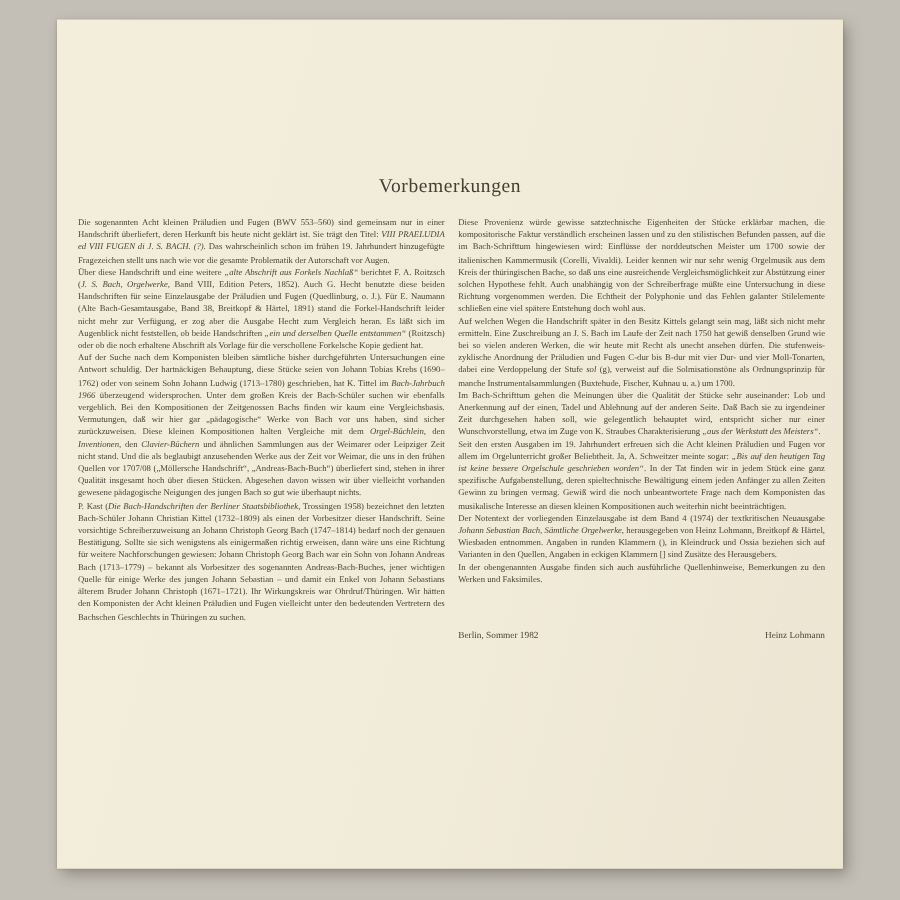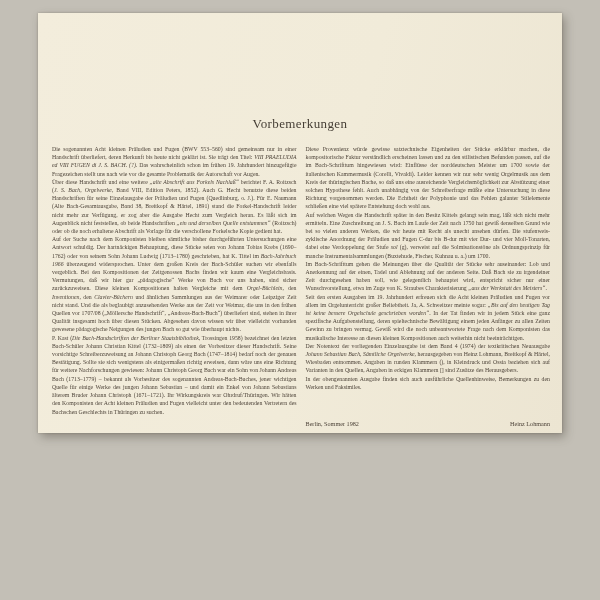--- a/index.html
+++ b/index.html
@@ -5,21 +5,21 @@
   html, body {
     margin: 0; padding: 0;
     width: 600px; height: 600px;
     overflow: hidden;
     background: #c3bfb6;
     font-family: "Liberation Serif", serif;
   }
   .page {
     position: absolute;
     left: 38px; top: 13px;
-    width: 524px; height: 420px;
+    width: 524px; height: 566px;
     background: linear-gradient(105deg, #f3eddc 0%, #f1ebd9 55%, #ece5d2 100%);
     box-shadow: 3px 4px 9px rgba(60,55,45,0.38), 0 0 2px rgba(80,72,60,0.35);
     color: #4d4339;
   }
   .heading {
     margin-top: 103px;
     text-align: center;
     font-size: 13px;
     font-weight: normal;
     letter-spacing: 0.4px;

